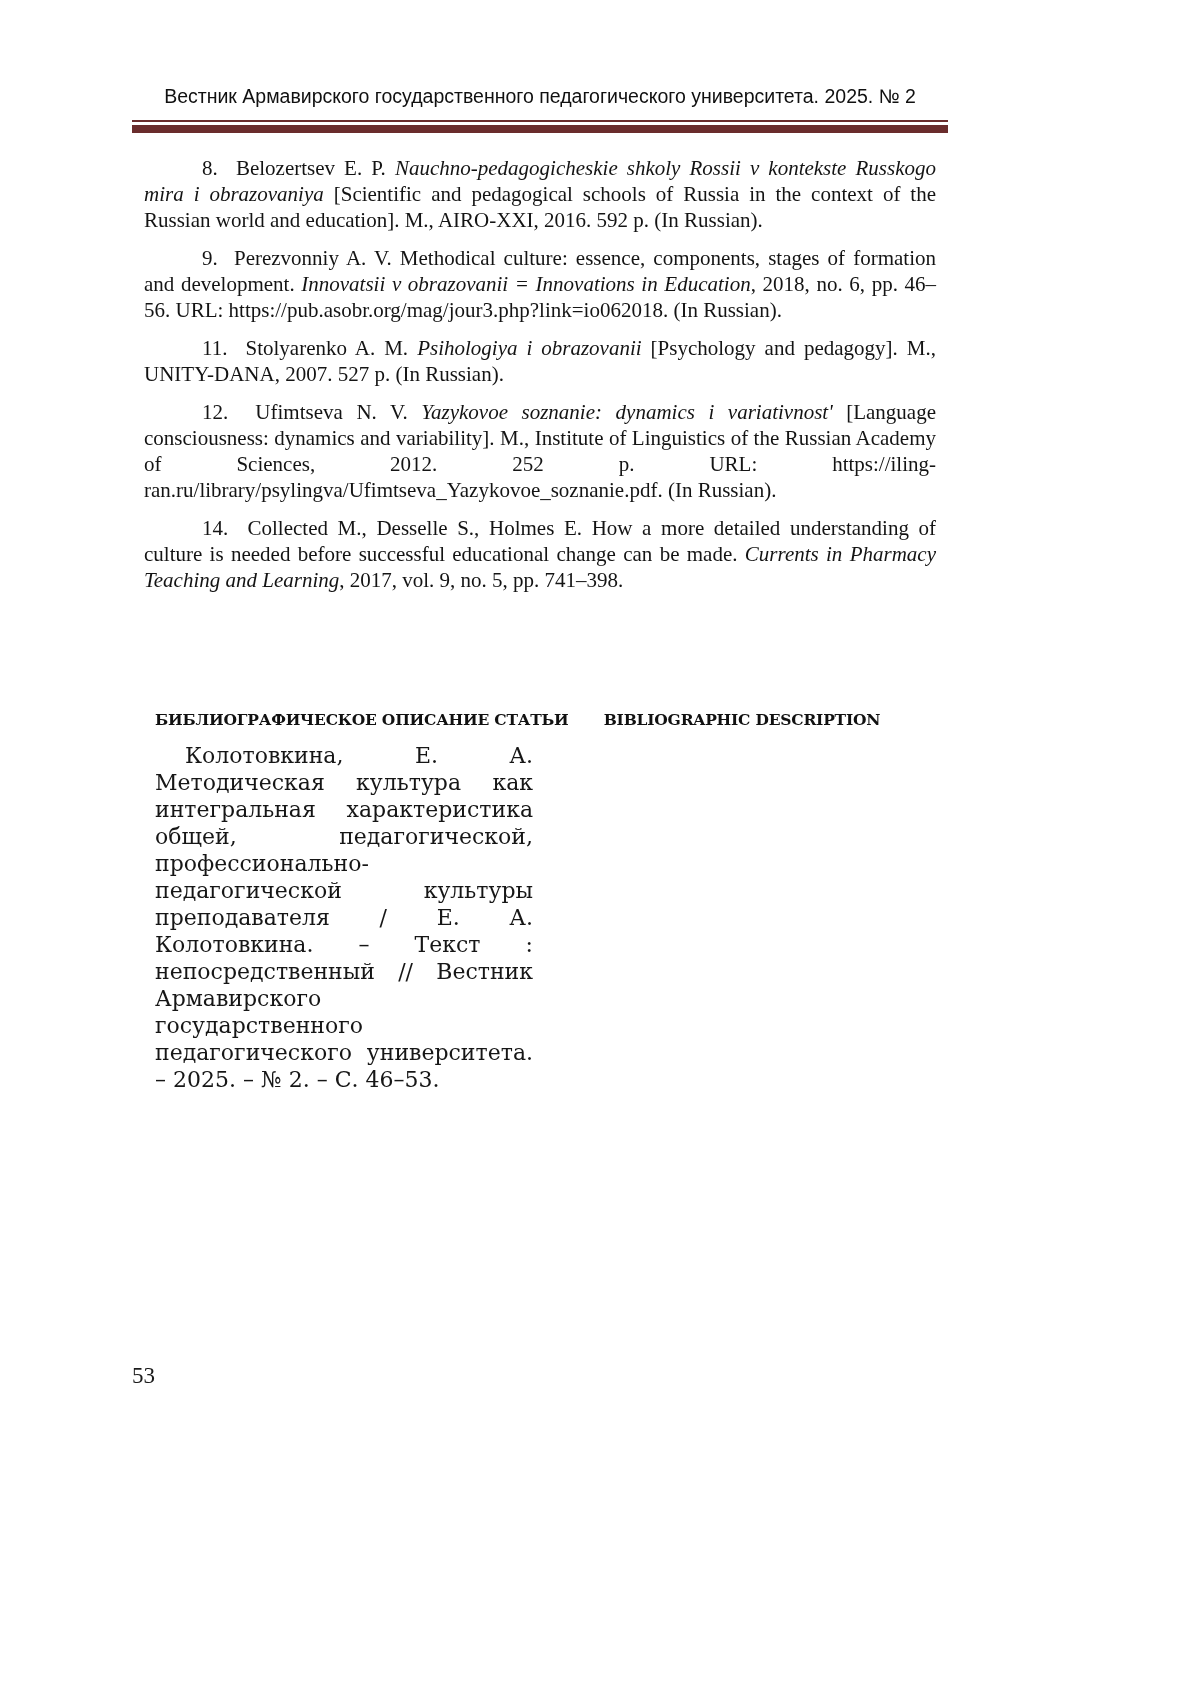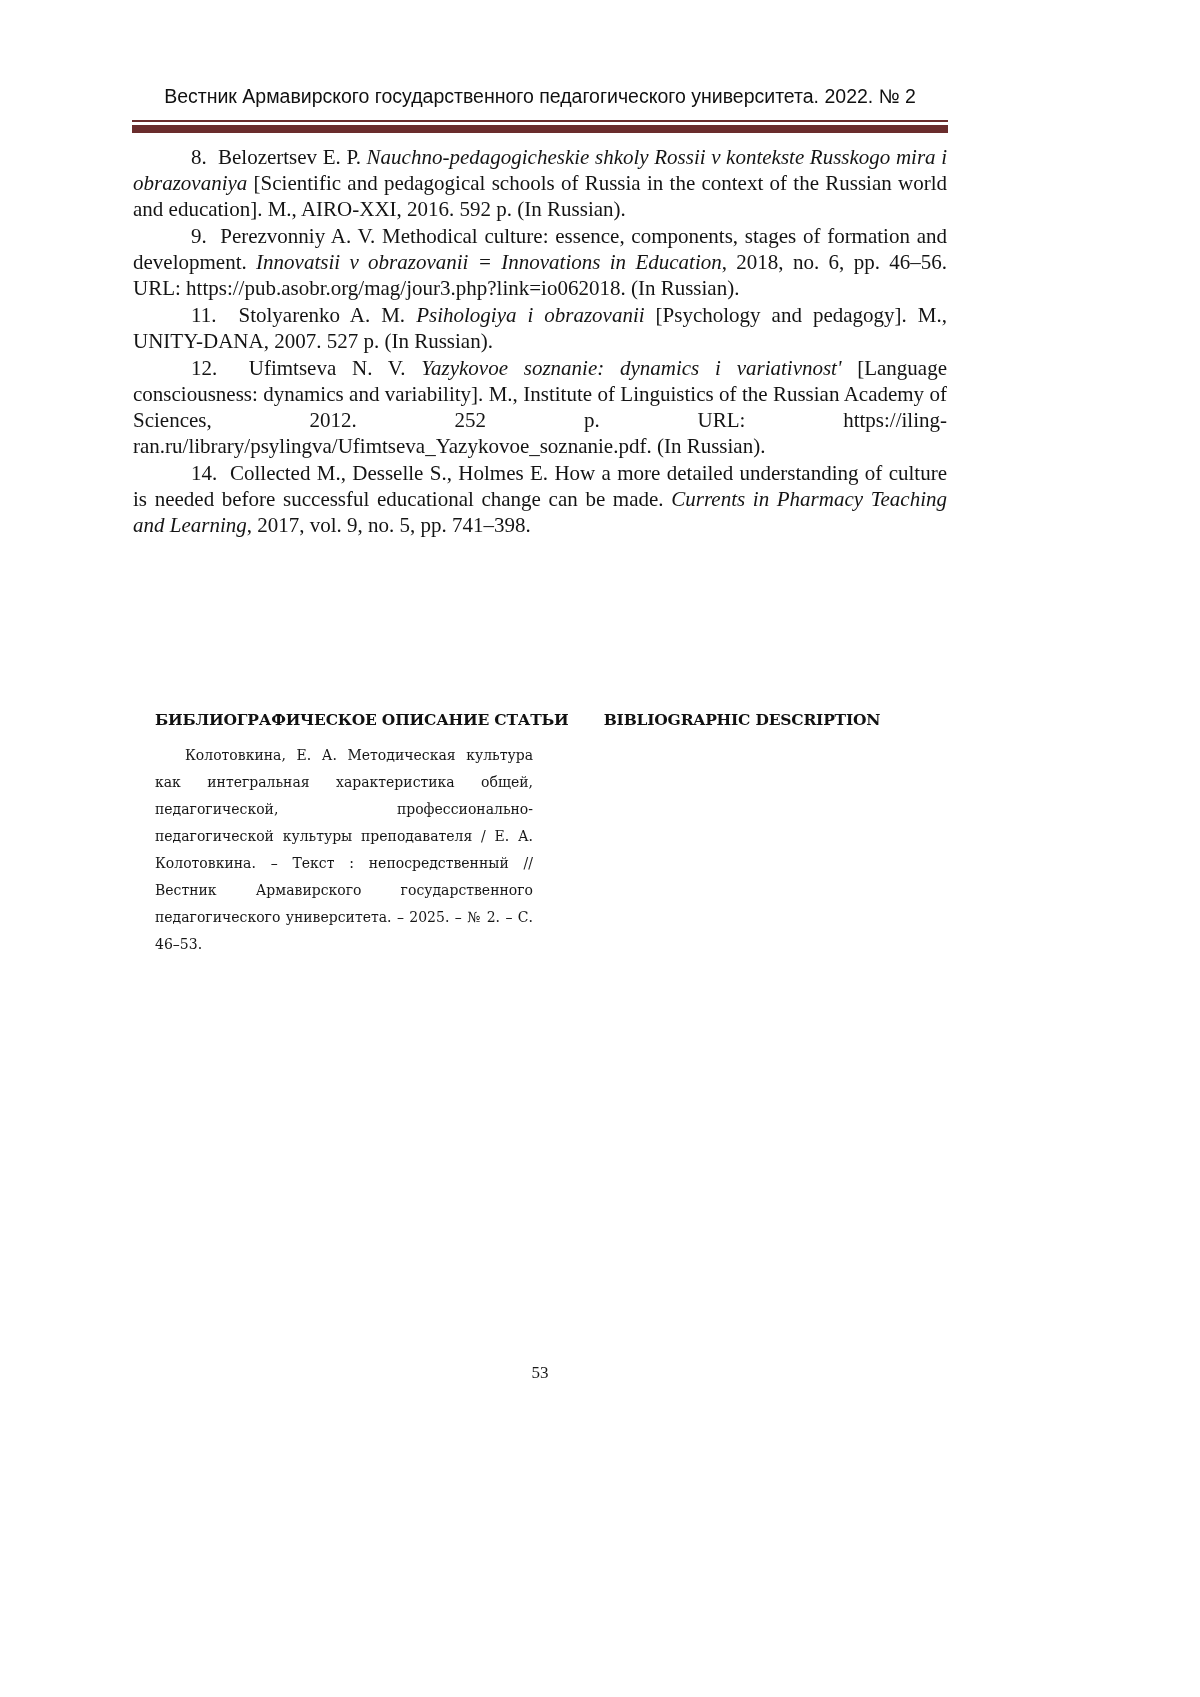--- a/index.html
+++ b/index.html
@@ -46,21 +46,21 @@
     left: 132px;
     top: 143px;
     width: 816px;
     font-family: "Liberation Serif", serif;
     font-size: 21px;
     line-height: 26px;
     text-align: justify;
     color: #141414;
   }
   .references p.ref {
-    margin: 1px;
+    margin: 12px;
     text-indent: 58px;
     overflow-wrap: anywhere;
   }
   
   .bib-section {
     position: absolute;
     left: 155px;
     top: 710px;
     width: 776px;
     display: flex;
@@ -74,45 +74,44 @@
     line-height: 20px;
     text-align: center;
     letter-spacing: -0.2px;
     color: #111111;
     margin-bottom: 12px;
     white-space: nowrap;
   }
   .bib-text {
     margin: 0;
     font-family: "DejaVu Serif", serif;
-    font-size: 14px;
+    font-size: 22px;
     line-height: 27px;
     text-align: justify;
     text-indent: 30px;
     color: #161616;
   }
   
   .page-number {
     position: absolute;
     left: 132px;
     top: 1363px;
     width: 816px;
-    text-align: center;
     font-family: "Liberation Serif", serif;
-    font-size: 17px;
+    font-size: 23px;
     color: #1a1a1a;
   }
 </style>
 </head>
 <body>
 
 <div class="page">
 
   <div class="running-header">
-    <div class="header-title">Вестник Армавирского государственного педагогического университета. 2022. № 2</div>
+    <div class="header-title">Вестник Армавирского государственного педагогического университета. 2025. № 2</div>
   </div>
   <div class="rule-thin" style="background: rgb(106, 44, 44);"></div>
   <div class="rule-thick" style="background: rgb(106, 44, 44);"></div>
 
   <div class="references" id="refs">
       <p class="ref"><span>8.&nbsp;&nbsp;</span><span>Belozertsev E. P. </span><i>Nauchno-pedagogicheskie shkoly Rossii v kontekste Russkogo mira i obrazovaniya</i><span> [Scientific and pedagogical schools of Russia in the context of the Russian world and education]. M., AIRO-XXI, 2016. 592 p. (In Russian).</span></p>
       <p class="ref"><span>9.&nbsp;&nbsp;</span><span>Perezvonniy A. V. Methodical culture: essence, components, stages of formation and development. </span><i>Innovatsii v obrazovanii = Innovations in Education</i><span>, 2018, no. 6, pp. 46–56. URL: https://pub.asobr.org/mag/jour3.php?link=io062018. (In Russian).</span></p>
       <p class="ref"><span>11.&nbsp;&nbsp;</span><span>Stolyarenko A. M. </span><i>Psihologiya i obrazovanii</i><span> [Psychology and pedagogy]. M., UNITY-DANA, 2007. 527 p. (In Russian).</span></p>
       <p class="ref"><span>12.&nbsp;&nbsp;</span><span>Ufimtseva N. V. </span><i>Yazykovoe soznanie: dynamics i variativnost'</i><span> [Language consciousness: dynamics and variability]. M., Institute of Linguistics of the Russian Academy of Sciences, 2012. 252 p. URL: https://iling-ran.ru/library/psylingva/Ufimtseva_Yazykovoe_soznanie.pdf. (In Russian).</span></p>
       <p class="ref"><span>14.&nbsp;&nbsp;</span><span>Collected M., Desselle S., Holmes E. How a more detailed understanding of culture is needed before successful educational change can be made. </span><i>Currents in Pharmacy Teaching and Learning</i><span>, 2017, vol. 9, no. 5, pp. 741–398.</span></p>

